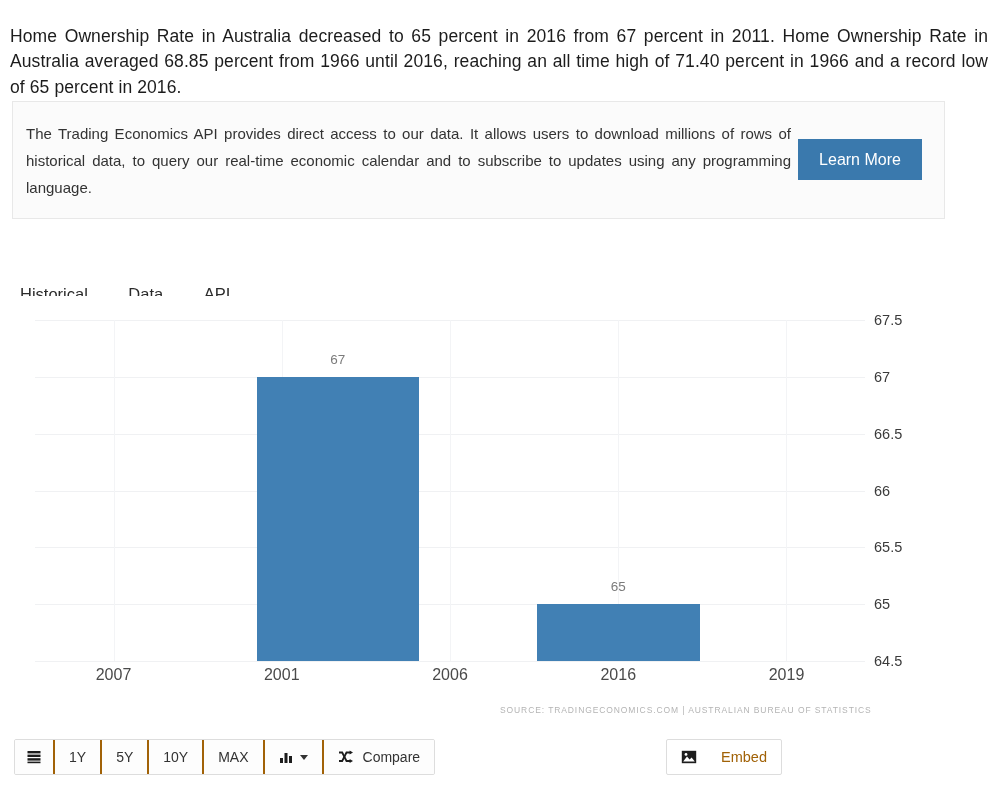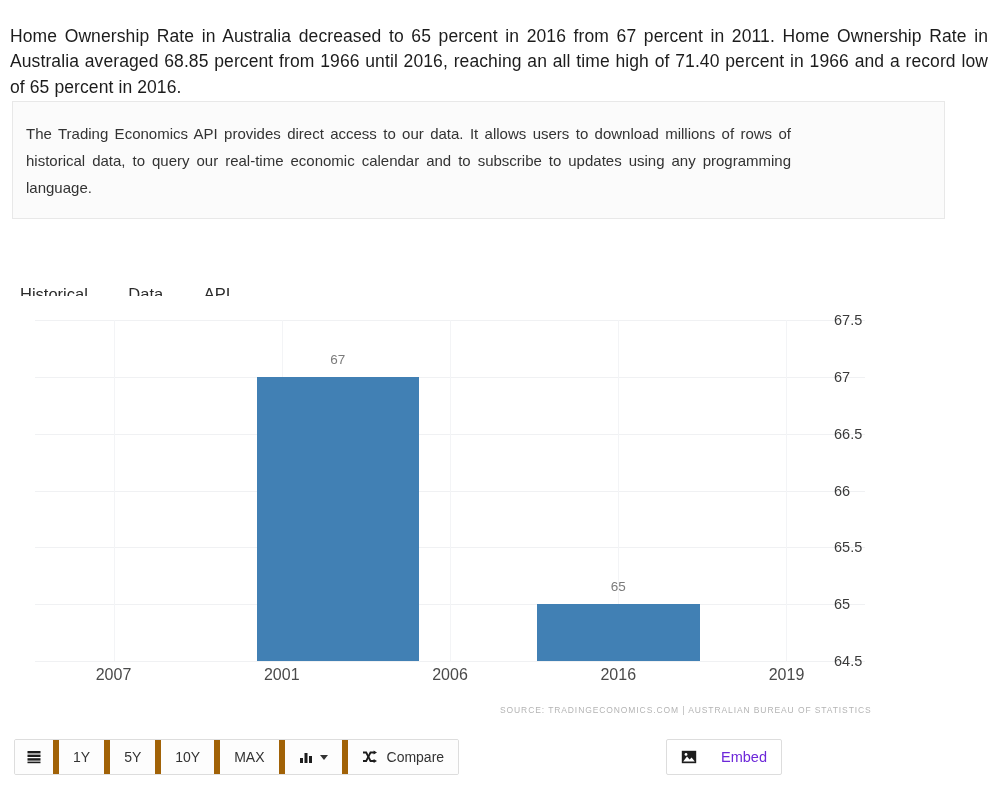--- a/index.html
+++ b/index.html
@@ -123,21 +123,21 @@
   }
   .bar-label {
     position: absolute;
     font-size: 13.5px;
     color: #7b7b7b;
     text-align: center;
     transform: translateX(-50%);
   }
   .ytick {
     position: absolute;
-    left: 834px;
+    left: 874px;
     font-size: 14.5px;
     color: #3a3a3a;
     transform: translateY(-50%);
     white-space: nowrap;
   }
   .xtick {
     position: absolute;
     top: 370px;
     font-size: 16px;
     color: #4a4a4a;
@@ -166,37 +166,37 @@
   }
   .tb-btn {
     display: flex;
     align-items: center;
     justify-content: center;
     height: 34px;
     padding: 0 14px;
     font-size: 14px;
     color: #333333;
     background: #fdfdfd;
-    border-right: 6px solid #a16207;
+    border-right: 2px solid #a16207;
     cursor: pointer;
     white-space: nowrap;
   }
   .tb-btn:last-child { border-right: none; }
   .tb-btn.icon-only { padding: 0 11px; }
 
   .embed-btn {
     position: absolute;
     right: 14px; top: 739px;
     height: 36px;
     display: flex;
     align-items: center;
     gap: 24px;
     padding: 0 14px;
     font-size: 14.5px;
-    color: #6d28d9;
+    color: #a16207;
     background: #ffffff;
     border: 1px solid #dddddd;
     border-radius: 2px;
     cursor: pointer;
   }
 
   .ico { display: inline-flex; align-items: center; }
   .caret {
     width: 0; height: 0;
     border-left: 4.5px solid transparent;
@@ -207,20 +207,21 @@
 </style>
 </head>
 <body>
 
 <div id="page">
 
   <p class="intro">Home Ownership Rate in Australia decreased to 65 percent in 2016 from 67 percent in 2011. Home Ownership Rate in Australia averaged 68.85 percent from 1966 until 2016, reaching an all time high of 71.40 percent in 1966 and a record low of 65 percent in 2016.</p>
 
   <div class="api-banner">
     <div class="api-text">The Trading Economics API provides direct access to our data. It allows users to download millions of rows of historical data, to query our real-time economic calendar and to subscribe to updates using any programming language.</div>
+    <button class="learn-more">Learn More</button>
   </div>
 
   <div class="tabs">
     <span class="tab active">Historical</span>
     <span class="tab">Data</span>
     <span class="tab">API</span>
   </div>
 
   <div class="chart-wrap">
     <div class="plot" id="plot">

